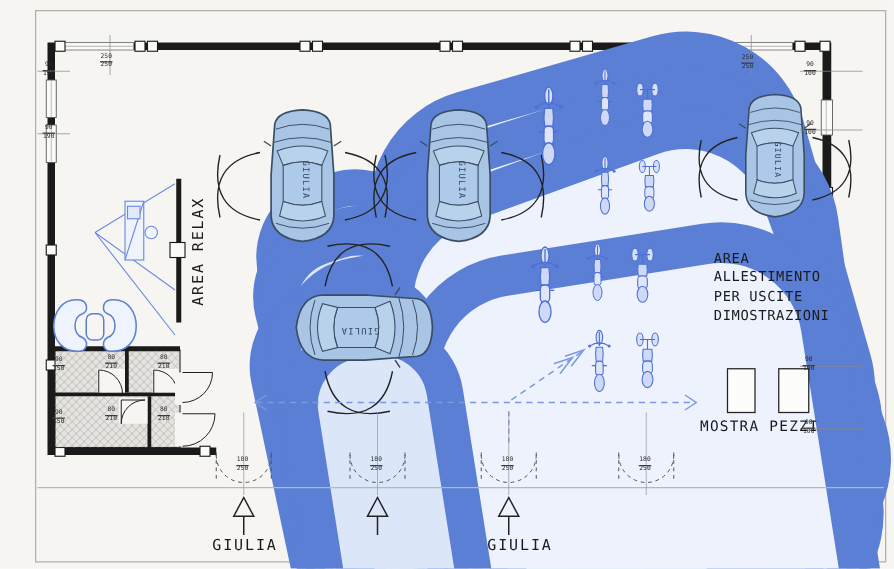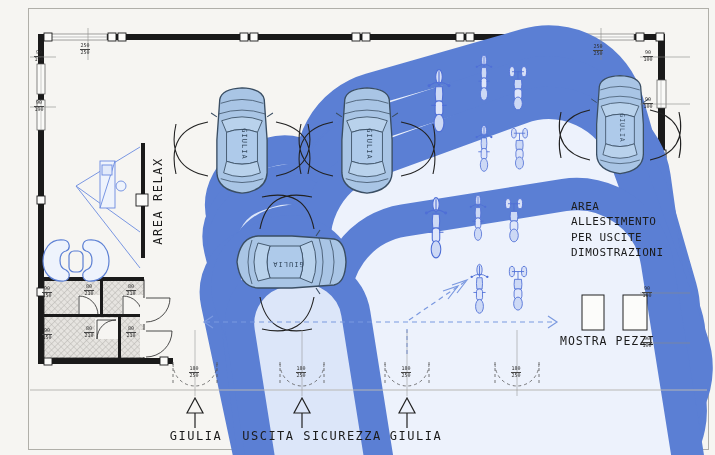--- a/index.html
+++ b/index.html
@@ -258,21 +258,20 @@
   </svg>
 
   <div class="lbl lbl-relax">AREA RELAX</div>
   <div class="lbl lbl-mostra">MOSTRA PEZZI</div>
   <div class="lbl lbl-allestimento">AREA
 ALLESTIMENTO
 PER USCITE
 DIMOSTRAZIONI</div>
 
   <div class="lbl-exit" style="left:196px;">GIULIA</div>
-  <div class="lbl-exit" style="left:312px;">USCITA SICUREZZA</div>
   <div class="lbl-exit" style="left:416px;">GIULIA</div>
 
   <div class="dim" style="left:34px;top:50px;">
       <span>90</span>
       <span class="db">190</span>
     </div>
   <div class="dim" style="left:34px;top:100px;">
       <span>90</span>
       <span class="db">190</span>
     </div>

